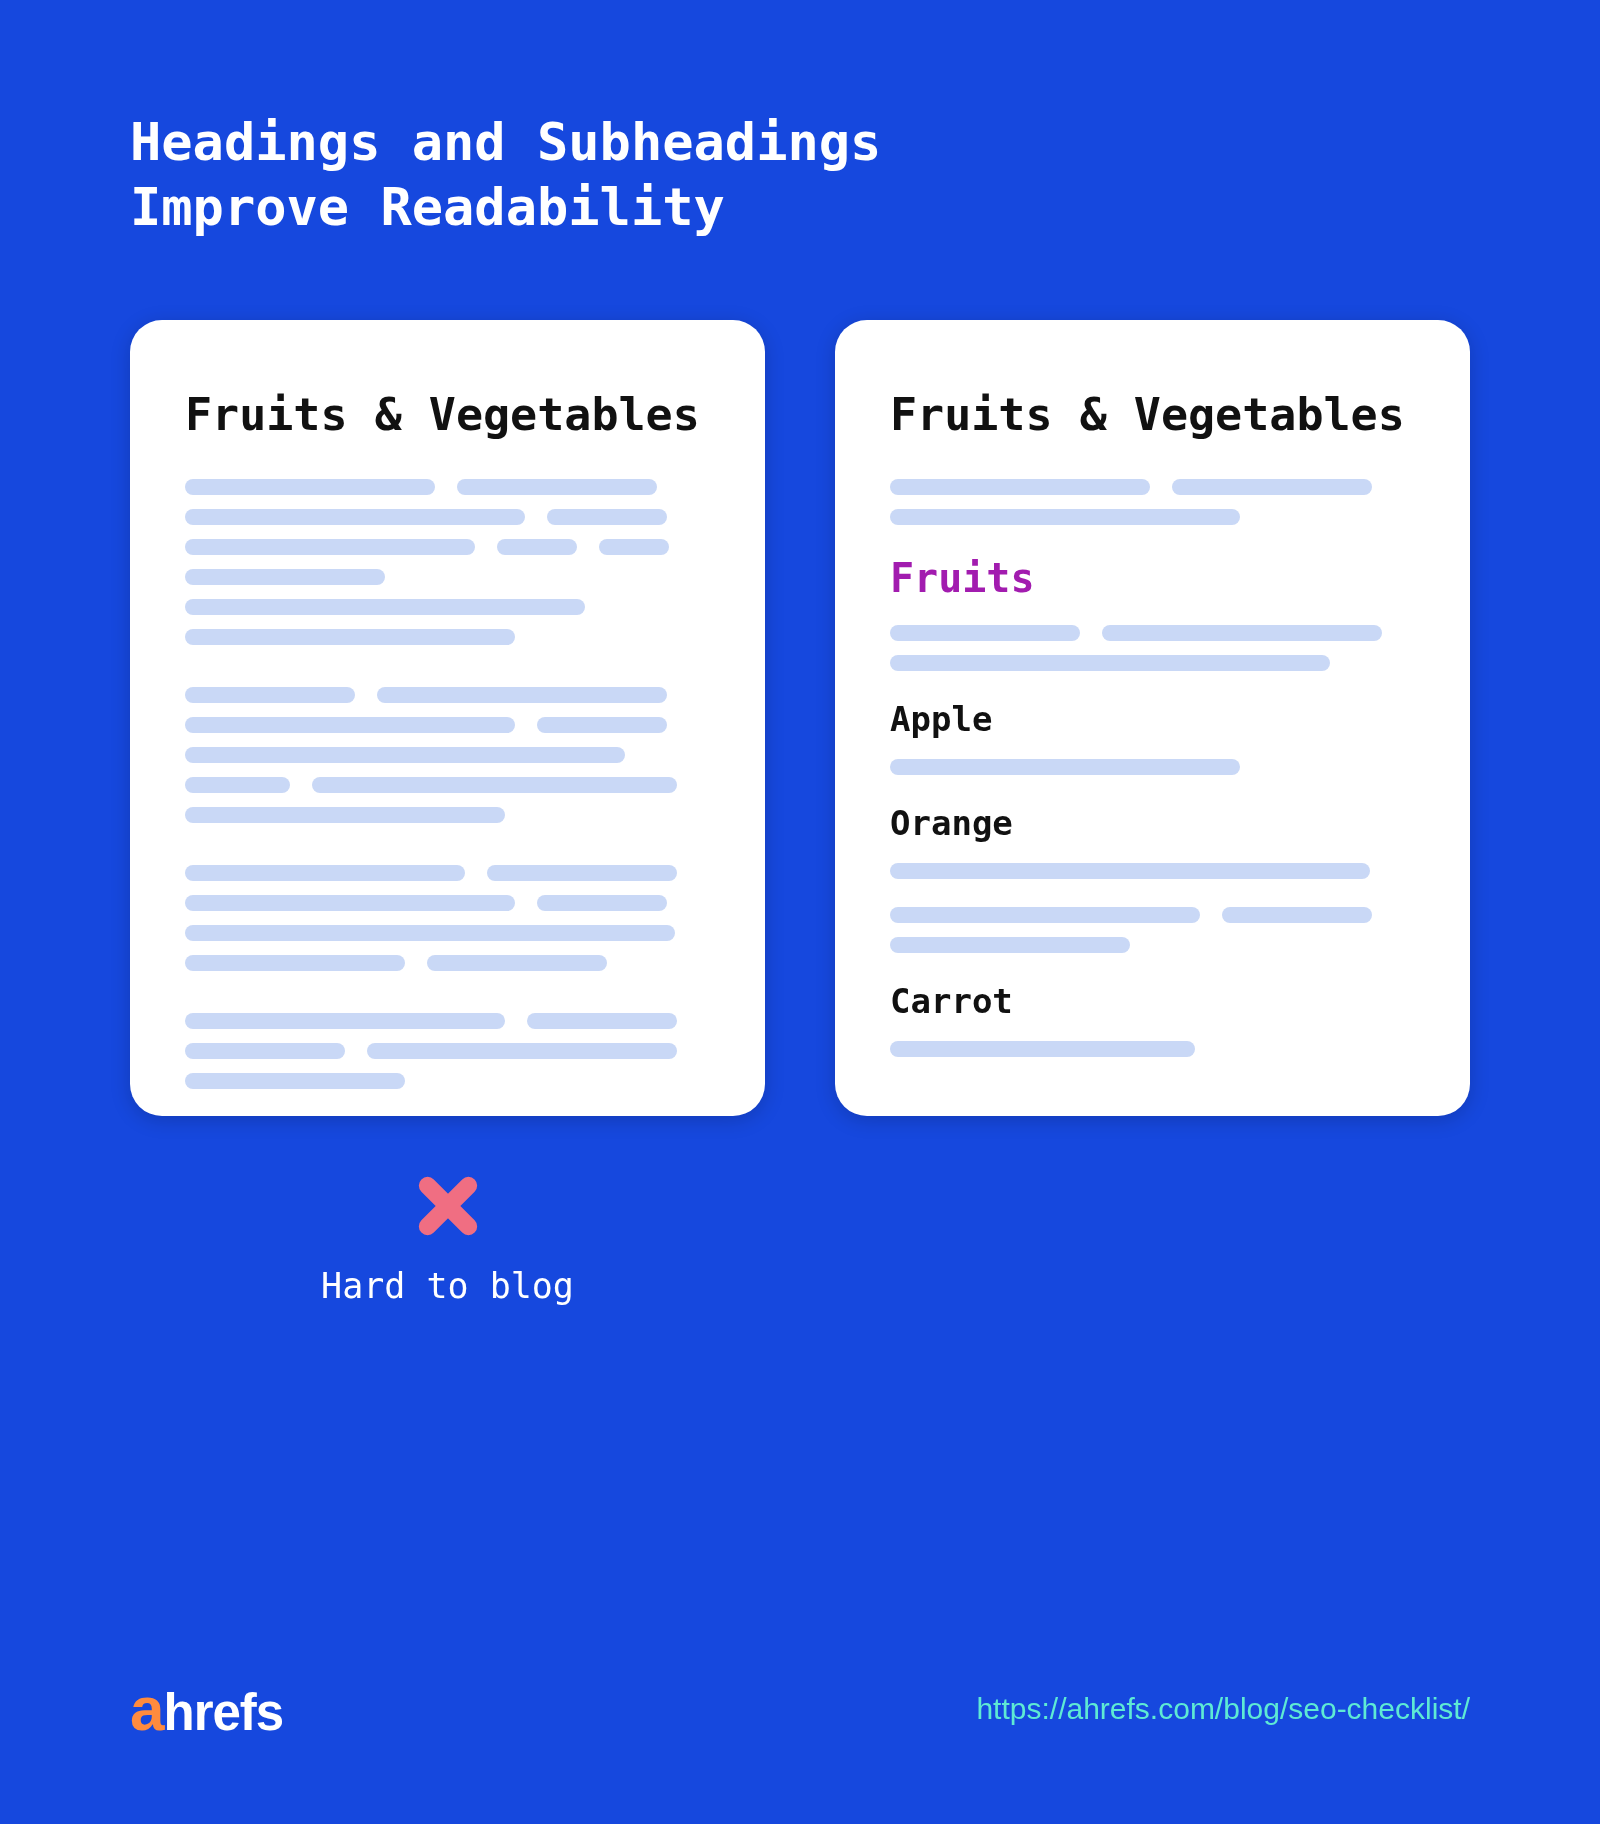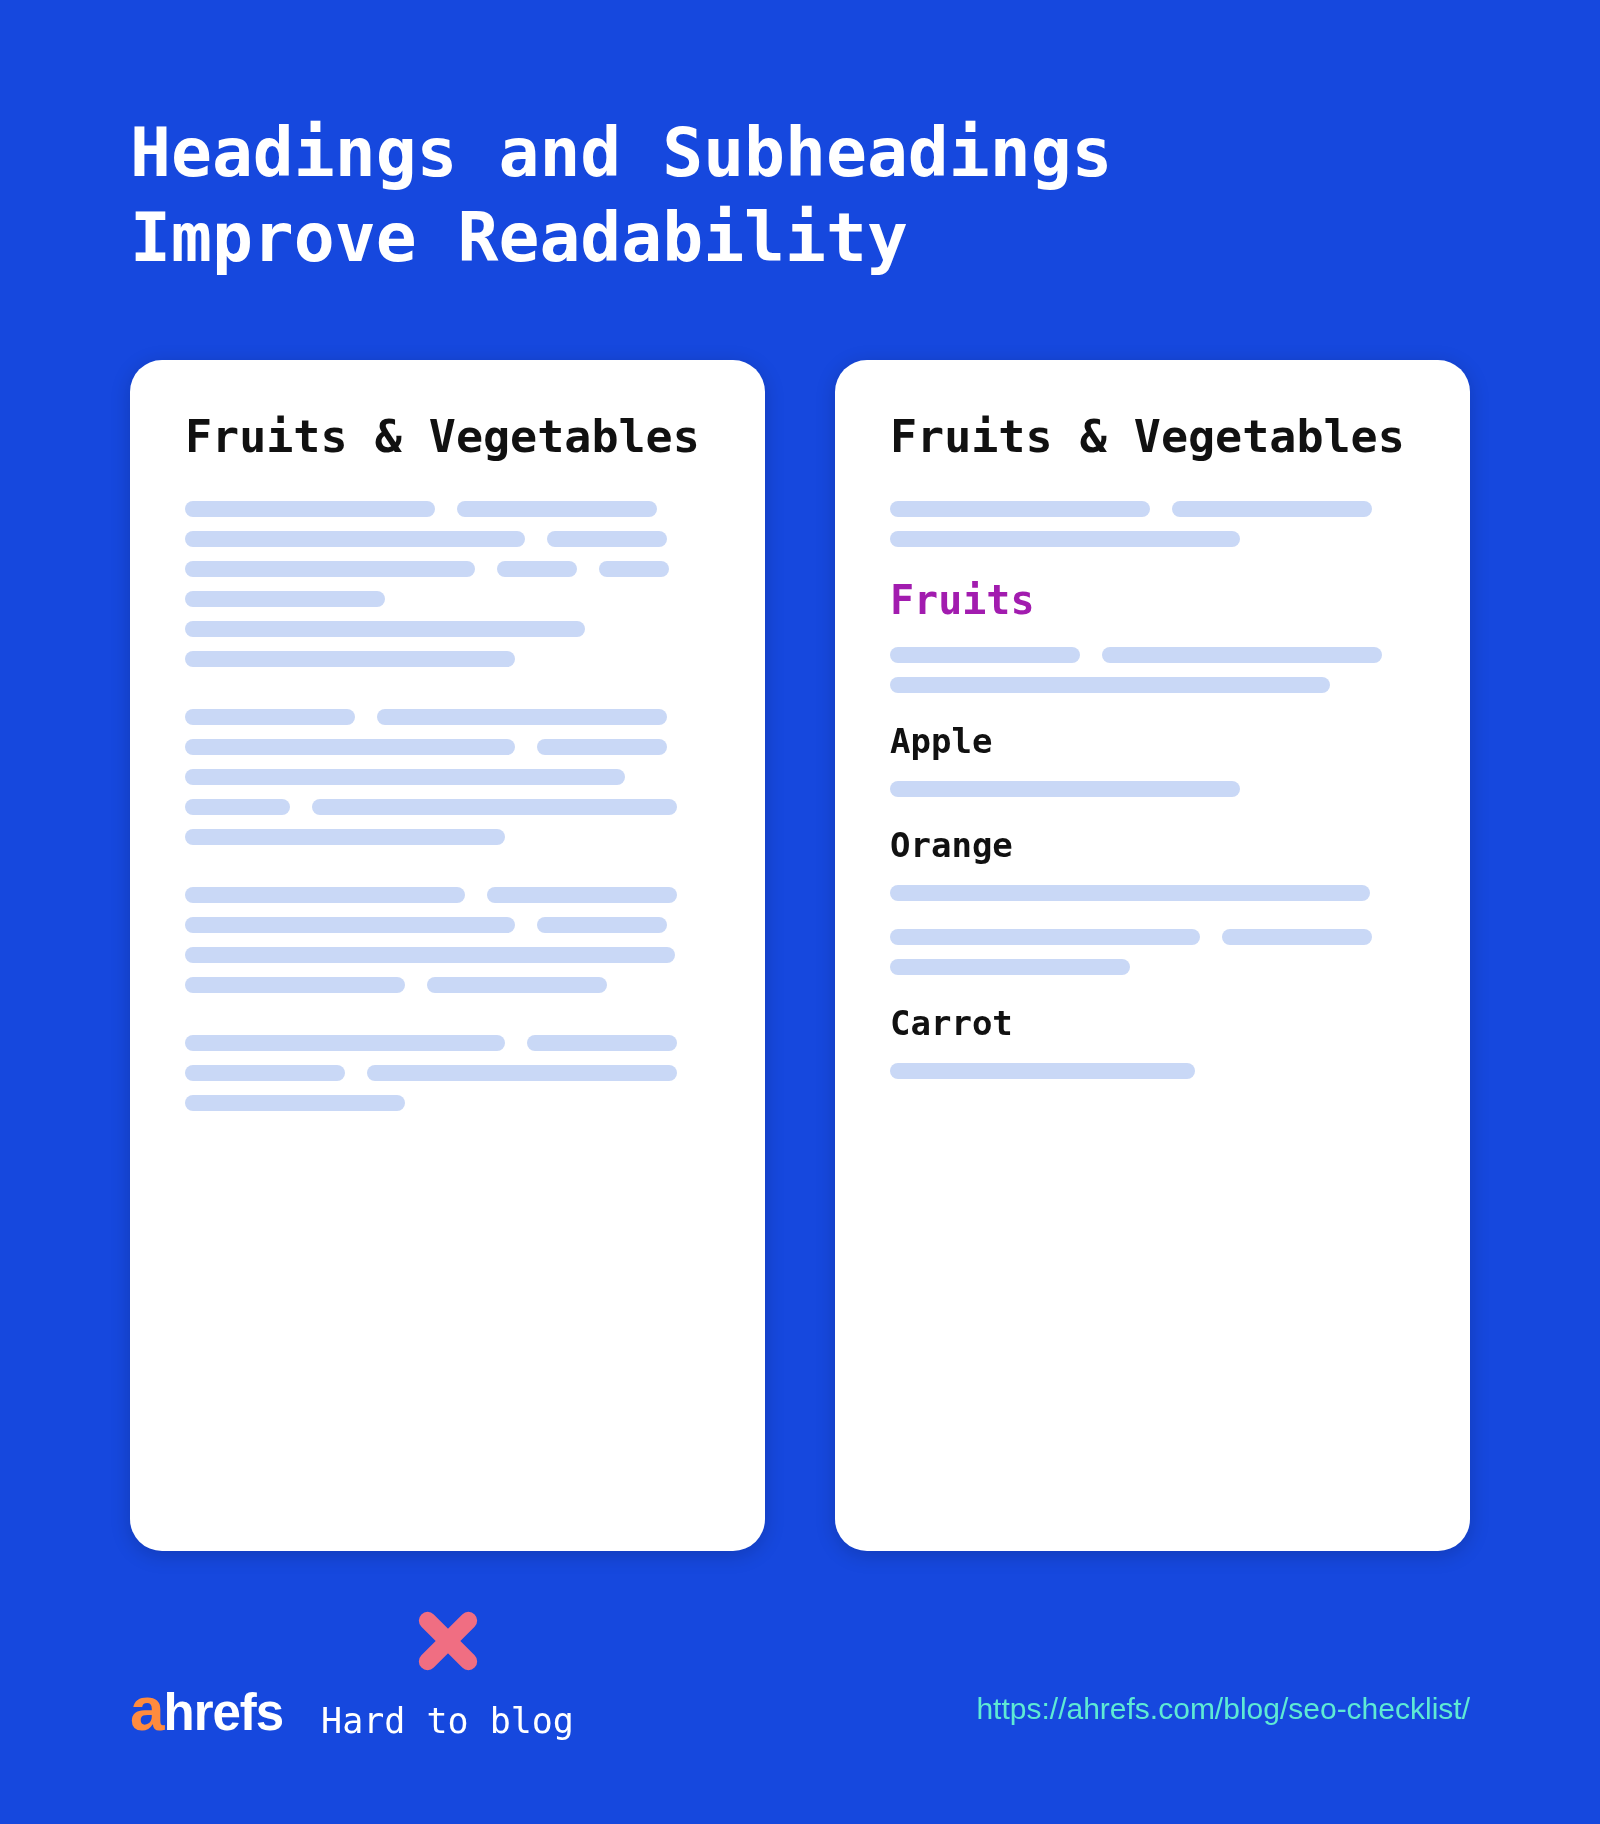--- a/index.html
+++ b/index.html
@@ -6,37 +6,37 @@
   body {
     background: #1648de;
     width: 1600px;
     height: 1824px;
     font-family: 'Menlo','Consolas','DejaVu Sans Mono','Courier New',monospace;
     position: relative;
   }
   .title {
     color: #fff;
     font-weight: 700;
-    font-size: 68px;
+    font-size: 52px;
     line-height: 1.25;
     padding: 110px 114px 0 130px;
     white-space: pre-line;
   }
   .cards {
     display: flex;
     gap: 70px;
     padding: 80px 130px 0 130px;
   }
   .col { flex: 1; display: flex; flex-direction: column; align-items: center; }
   .card {
     background: #fff;
     border-radius: 32px;
     width: 100%;
-    height: 1191px;
-    padding: 50px 55px;
+    height: 796px;
+    padding: 68px 55px;
     box-shadow: 0 4px 20px rgba(0,0,0,0.18);
     overflow: hidden;
   }
   .card-title {
     font-size: 45px;
     font-weight: 700;
     color: #111;
     margin-bottom: 38px;
   }
   .card-h2 {

